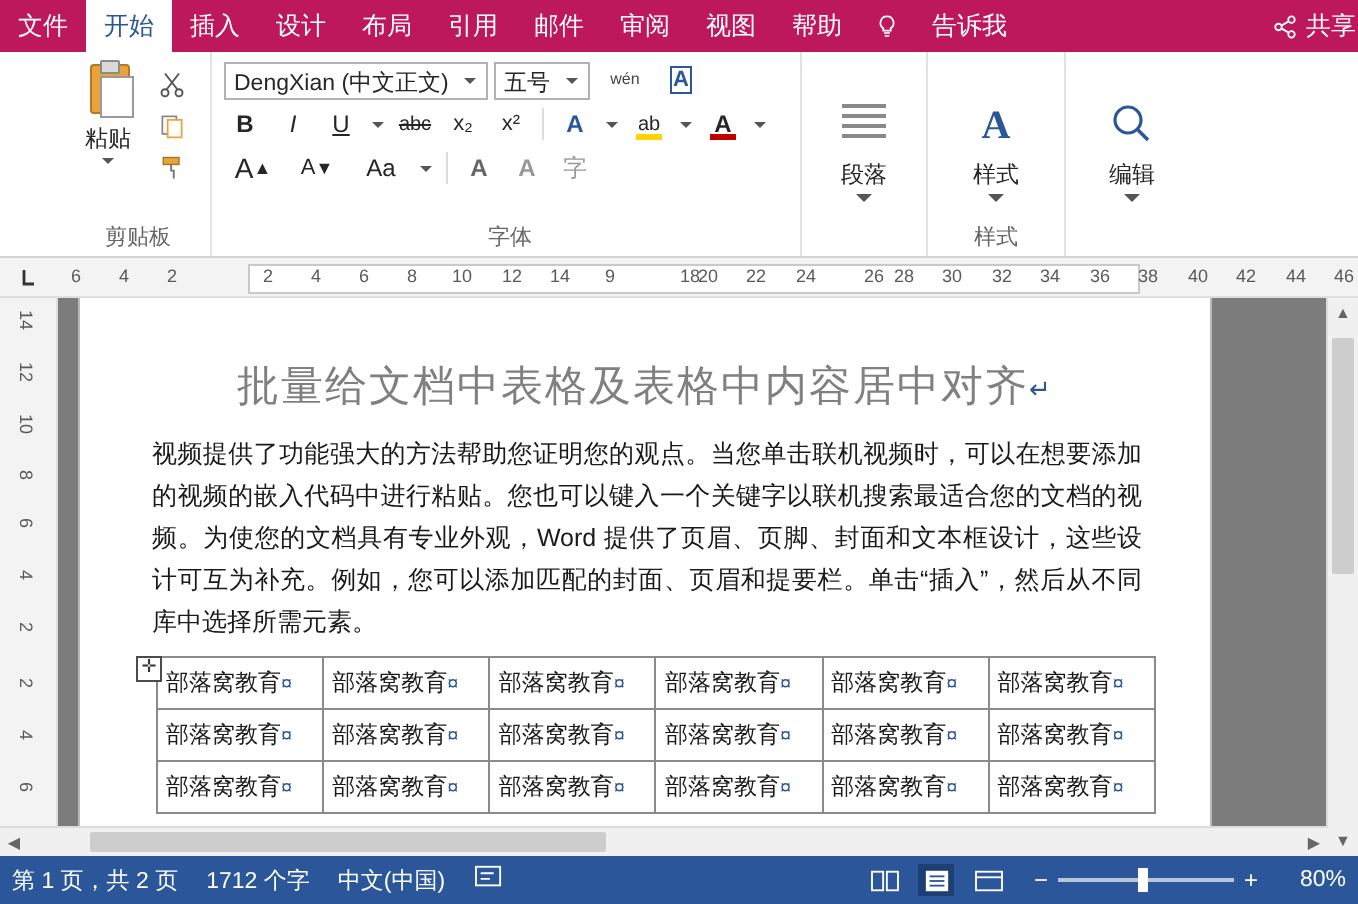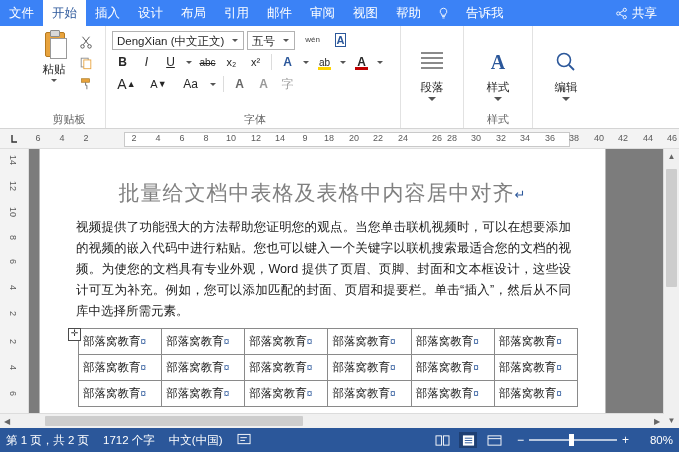--- a/index.html
+++ b/index.html
@@ -21,21 +21,21 @@
     width: 679px;
     height: 452px;
     display: flex;
     flex-direction: column;
     background: #fff;
   }
 
   
   .tabbar {
     height: 26px;
-    background: #3b82f6;
+    background: #be185d;
     display: flex;
     align-items: stretch;
     color: #ffffff;
     font-size: 12.5px;
     position: relative;
     flex: none;
   }
   .tab {
     padding: 0 9px;
     display: flex;
@@ -54,21 +54,21 @@
     padding: 0 7px;
   }
   .lightbulb {
     width: 13px; height: 13px;
     display:block;
   }
   .share-box {
     display: flex;
     align-items: center;
     gap: 4px;
-    padding: 0 22px 0 6px;
+    padding: 0 1px 0 6px;
   }
 
   
   .ribbon {
     height: 102px;
     background: #ffffff;
     border-bottom: 1px solid #d4d4d4;
     display: flex;
     flex: none;
     position: relative;
@@ -678,21 +678,21 @@
       <span class="ruler-num" style="left:34px">4</span>
       <span class="ruler-num" style="left:58px">2</span>
       <span class="ruler-num" style="left:106px">2</span>
       <span class="ruler-num" style="left:130px">4</span>
       <span class="ruler-num" style="left:154px">6</span>
       <span class="ruler-num" style="left:178px">8</span>
       <span class="ruler-num" style="left:203px">10</span>
       <span class="ruler-num" style="left:228px">12</span>
       <span class="ruler-num" style="left:252px">14</span>
       <span class="ruler-num" style="left:277px">9</span>
-      <span class="ruler-num" style="left:301px">18</span>
+      <span class="ruler-num" style="left:317px">18</span>
       <span class="ruler-num" style="left:326px">20</span>
       <span class="ruler-num" style="left:350px">22</span>
       <span class="ruler-num" style="left:375px">24</span>
       <span class="ruler-num" style="left:409px">26</span>
       <span class="ruler-num" style="left:424px">28</span>
       <span class="ruler-num" style="left:448px">30</span>
       <span class="ruler-num" style="left:473px">32</span>
       <span class="ruler-num" style="left:497px">34</span>
       <span class="ruler-num" style="left:522px">36</span>
       <span class="ruler-num" style="left:546px">38</span>

